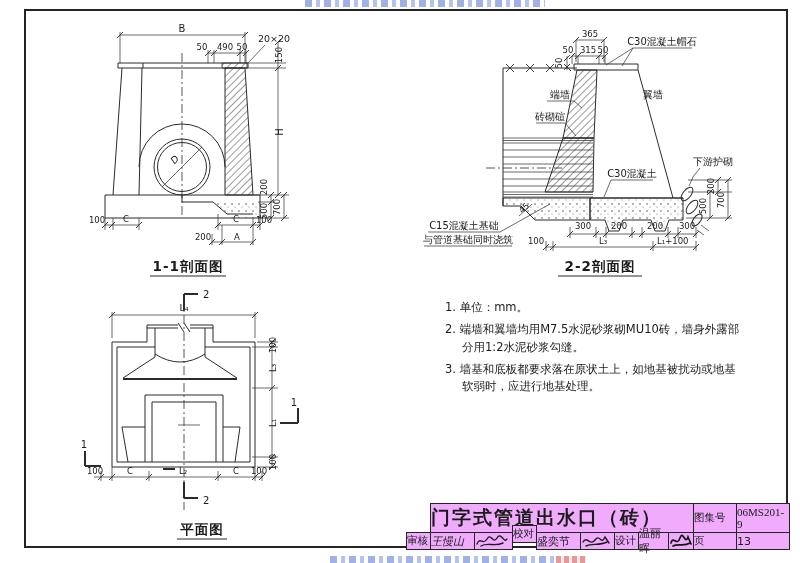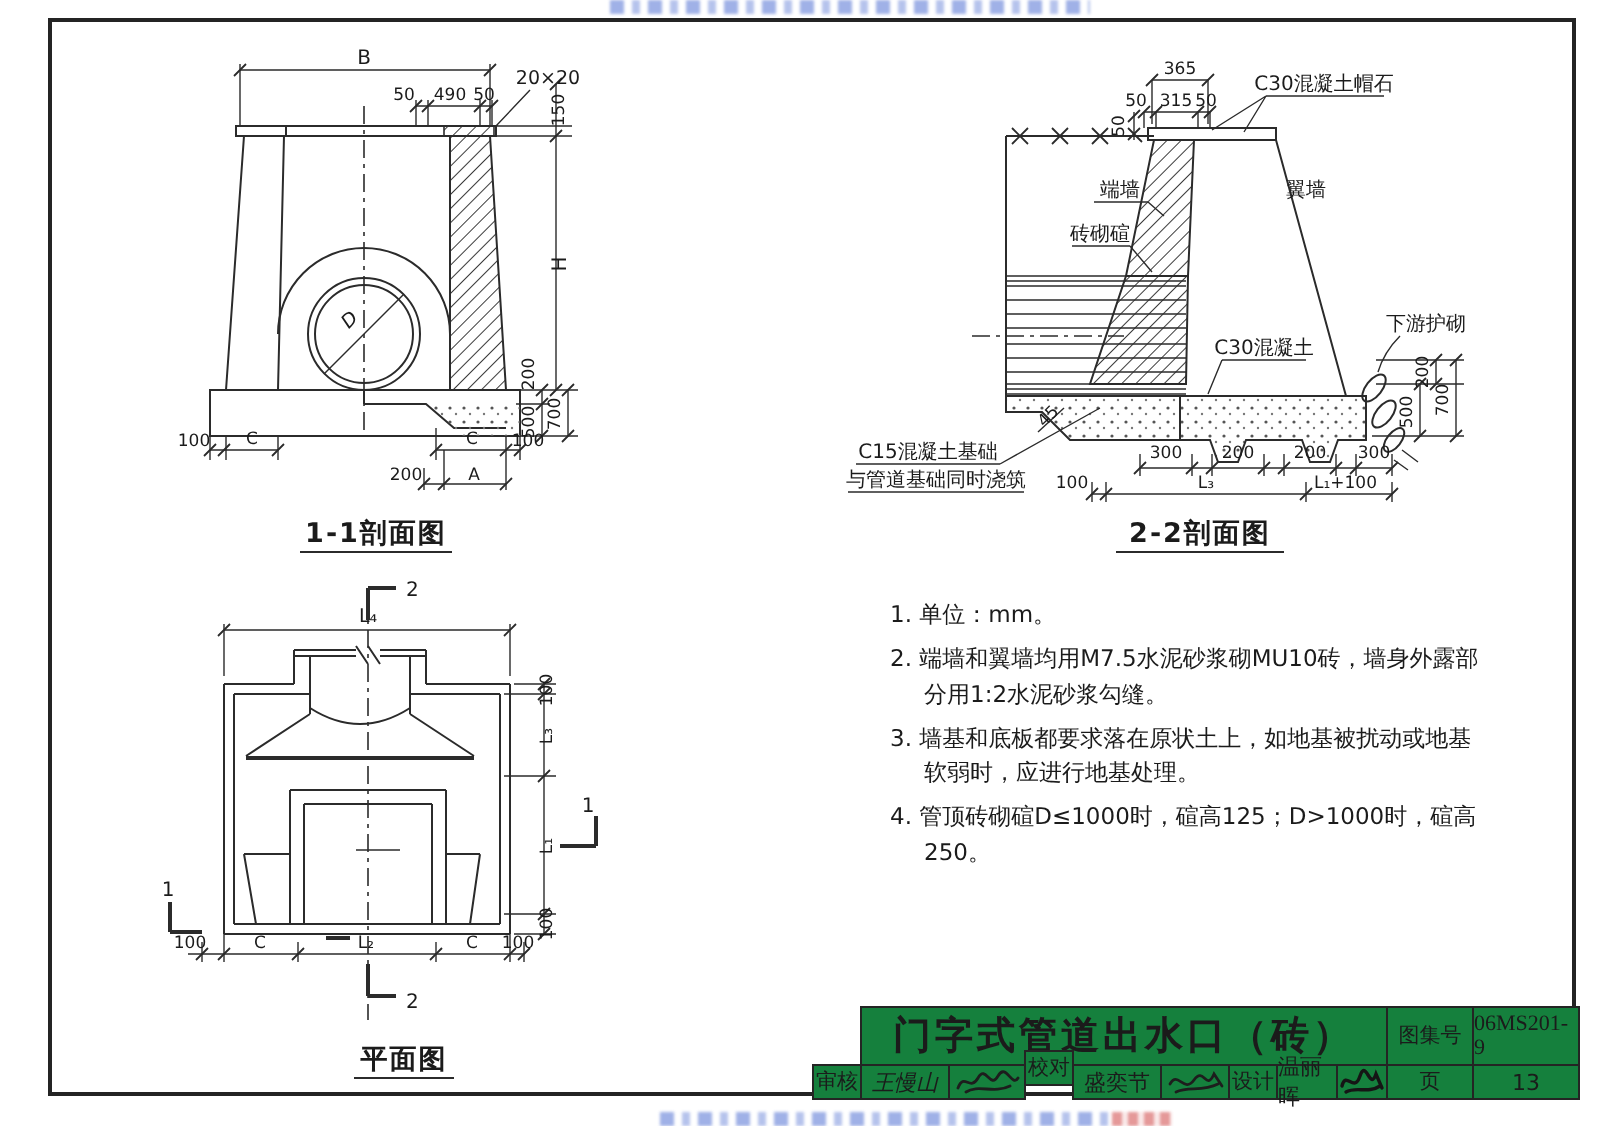--- a/index.html
+++ b/index.html
@@ -23,21 +23,21 @@
   .dtx9{font-size:9.5px;}
   .dtx10{font-size:10px;}
   .lbl{font-size:10px;}
   .ttl{font-size:13.5px;font-weight:bold;letter-spacing:1px;}
   .mid{text-anchor:middle;}
   
   #notes{left:445px;top:299px;width:302px;font-size:11.5px;line-height:1.5;}
   #notes .hd{margin-bottom:7px;}
   #notes .it{margin-bottom:5px;text-indent:-17px;padding-left:17px;}
   
-  .cell{position:absolute;box-sizing:border-box;border:1px solid #242424;display:flex;align-items:center;justify-content:center;background:#15803d;}
+  .cell{position:absolute;box-sizing:border-box;border:1px solid #242424;display:flex;align-items:center;background:#f0abfc;}
   .cell.small{font-size:10.5px;}
   .cell.name{font-size:11px;}
   #tb-title{font-size:19px;font-weight:bold;letter-spacing:2px;}
   .sig svg{display:block;}
 </style>
 </head>
 <body>
 
 <div id="sheet">
 
@@ -233,21 +233,20 @@
       <text class="dtx mid" x="189" y="194">100</text>
     </g>
     <text class="ttl mid" x="132" y="254">平面图</text>
     <line class="ln" x1="107" y1="259" x2="157" y2="259"></line>
   </svg>
 
   <div class="abs" id="notes">
     <div class="it">1. 单位：mm。</div>
     <div class="it">2. 端墙和翼墙均用M7.5水泥砂浆砌MU10砖，墙身外露部分用1:2水泥砂浆勾缝。</div>
     <div class="it">3. 墙基和底板都要求落在原状土上，如地基被扰动或地基软弱时，应进行地基处理。</div>
-    <div class="it">4. 管顶砖砌碹D≤1000时，碹高125；D&gt;1000时，碹高250。</div>
   </div>
 
   <div>
     <div class="cell abs" id="tb-title" style="left:430px;top:503px;width:264px;height:30px;">
         <span>门字式管道出水口（砖）</span>
       </div>
     <div class="cell abs small" style="left:693px;top:503px;width:44px;height:30px;">
         <span>图集号</span>
       </div>
     <div class="cell abs name" style="left:736px;top:503px;width:54px;height:30px;font-family:Liberation Serif, serif;">

